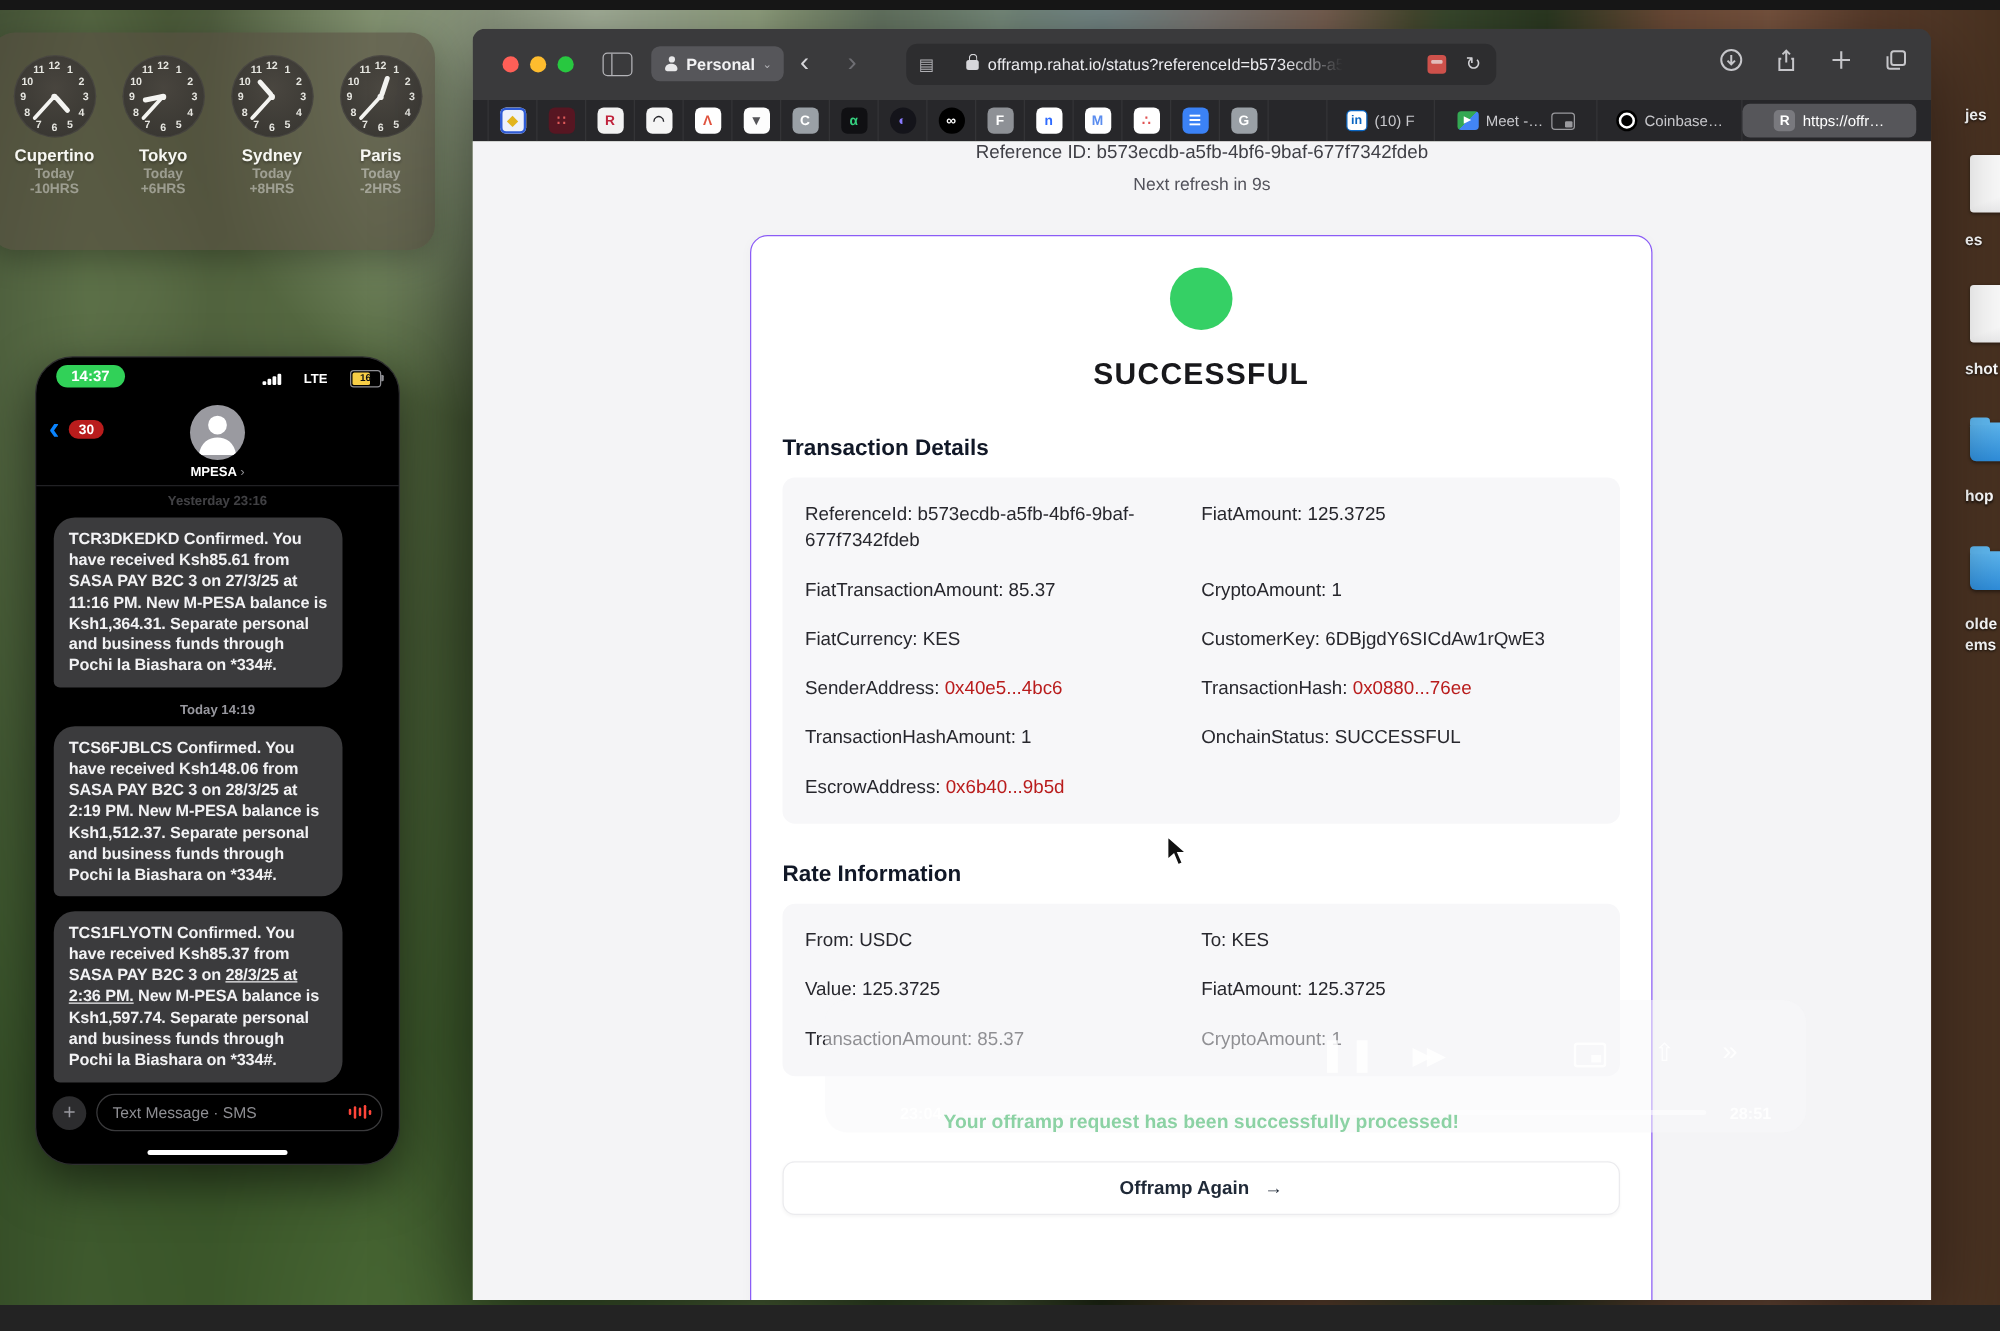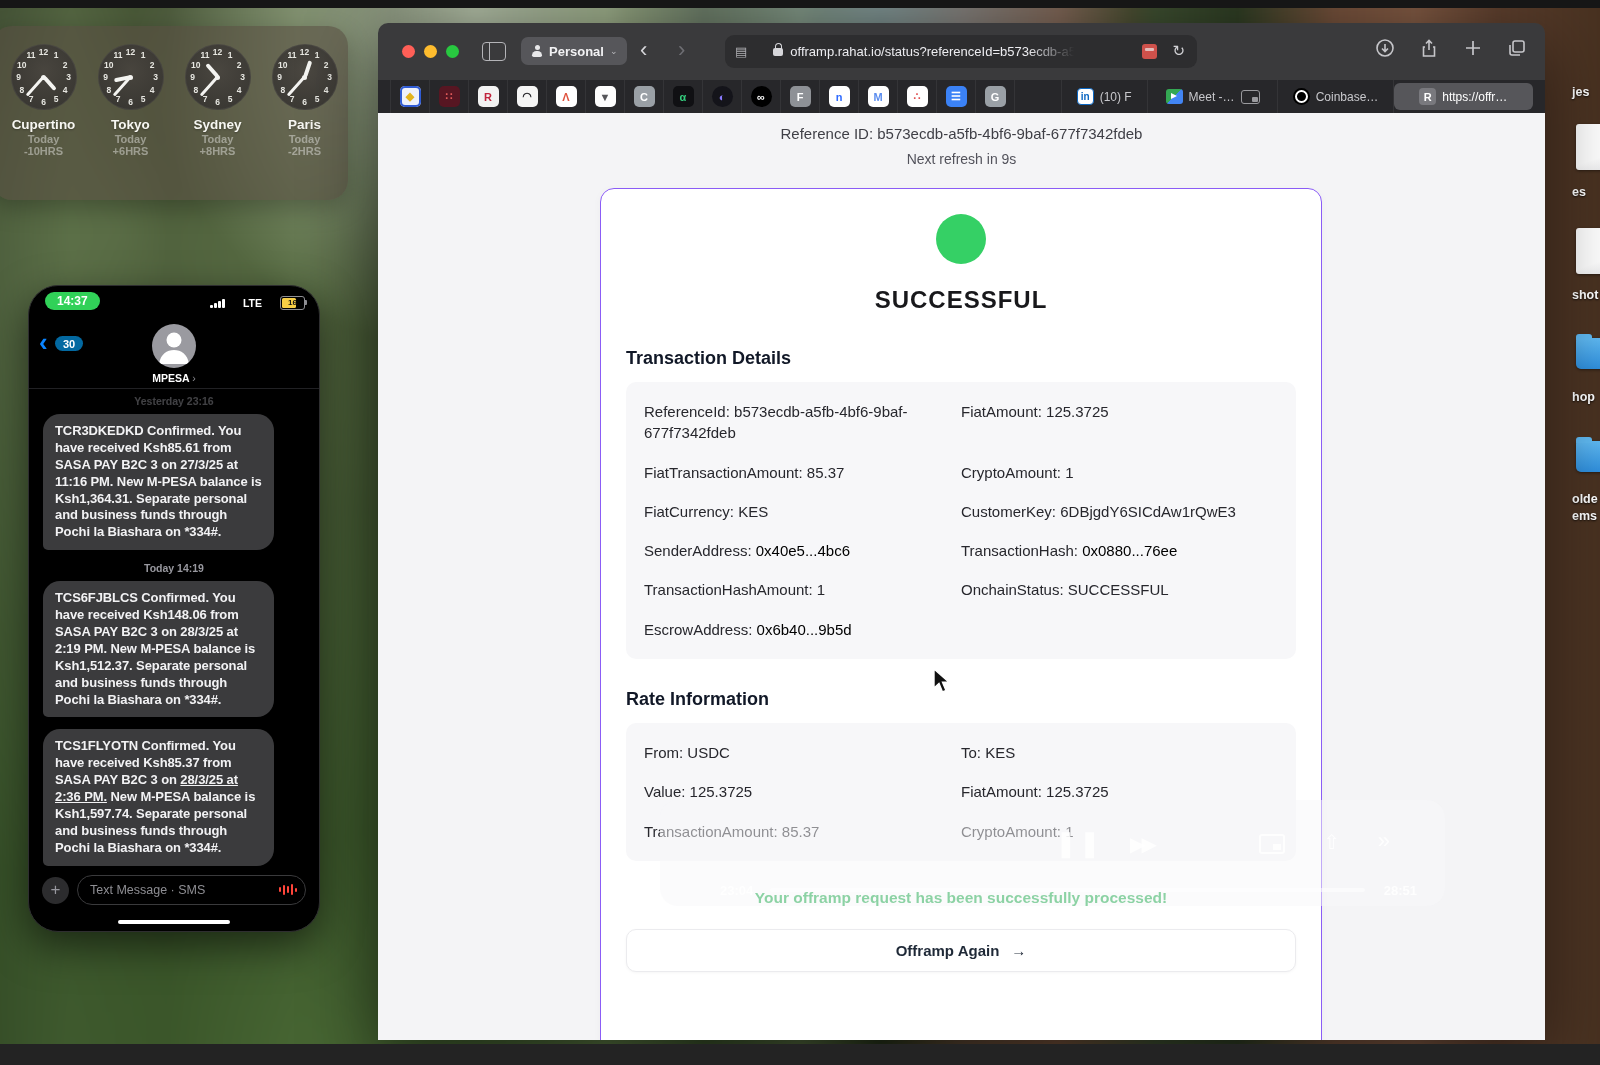--- a/index.html
+++ b/index.html
@@ -59,21 +59,21 @@
            padding:2px 12px;border-radius:12px;}
   .ph-right{position:absolute;right:14px;top:10px;display:flex;align-items:center;gap:18px;}
   .sig{display:flex;align-items:flex-end;gap:1.5px;}
   .sig i{display:block;width:2.5px;background:#fff;border-radius:1px;}
   .ph-lte{color:#fff;font-size:10.5px;font-weight:700;}
   .batt{position:relative;width:23px;height:12px;border:1px solid #8e8e93;border-radius:3px;}
   .batt i{position:absolute;left:1px;top:1px;bottom:1px;width:14px;background:#f7ce46;border-radius:1.5px;}
   .batt b{position:absolute;left:0;top:0;width:100%;text-align:center;font-size:8px;line-height:12px;color:#111;font-weight:700;}
   .batt:after{content:"";position:absolute;right:-3px;top:3px;width:2px;height:5px;background:#8e8e93;border-radius:0 1px 1px 0;}
   .ph-back{position:absolute;left:10px;top:46px;color:#0a84ff;font-size:26px;font-weight:600;line-height:20px;}
-  .ph-badge{position:absolute;left:26px;top:50px;background:#0369a1;color:#fff;font-size:11px;font-weight:700;
+  .ph-badge{position:absolute;left:26px;top:50px;background:#b91c1c;color:#fff;font-size:11px;font-weight:700;
             padding:1.5px 8px;border-radius:10px;}
   .ph-avatar{position:absolute;left:50%;top:38px;transform:translateX(-50%);width:44px;height:44px;border-radius:50%;
              background:#9a9aa0;overflow:hidden;}
   .ph-contact{position:absolute;left:0;top:86px;width:100%;text-align:center;color:#fff;font-size:10.5px;font-weight:600;}
   .ph-contact s{color:#8e8e93;text-decoration:none;font-weight:400;}
   .ph-header-line{position:absolute;left:0;top:102px;width:100%;border-bottom:1px solid rgba(120,120,128,.28);}
   .ph-msgs{position:absolute;left:12px;top:104px;width:266px;}
   .sms-sep{width:100%;text-align:center;color:#98989f;font-size:10.5px;font-weight:600;margin:5px 0 7px;}
   .sms-sep.faded{color:rgba(235,235,245,.28);}
   .sms-bubble{max-width:207px;background:#3b3b3d;color:#f2f2f4;font-size:13px;font-weight:600;line-height:1.3;
@@ -142,32 +142,32 @@
              border-color:transparent transparent transparent #fff;}
   .pip-icon{width:17px;height:12px;border:1.5px solid #9a9a9e;border-radius:3px;position:relative;}
   .pip-icon:before{content:"";position:absolute;right:1px;bottom:1px;width:6px;height:5px;background:#9a9a9e;border-radius:1px;}
   .cb-icon{width:17px;height:17px;border-radius:50%;background:#000;display:flex;align-items:center;justify-content:center;}
   .cb-icon i{width:9px;height:9px;border:2px solid #fff;border-radius:50%;}
   .r-icon{width:17px;height:17px;border-radius:4px;background:#79797e;color:#fff;font-size:11px;font-weight:800;
           display:flex;align-items:center;justify-content:center;}
 
   
   .content{position:relative;height:927px;background:#f4f4f6;color:#27272d;}
-  .ref-line{padding-top:12px;text-align:center;font-size:15px;color:#3f3f46;}
+  .ref-line{padding-top:0;text-align:center;font-size:15px;color:#3f3f46;}
   .refresh-line{margin-top:9px;text-align:center;font-size:14px;color:#52525b;}
   .card{position:absolute;left:222px;top:75px;width:720px;height:870px;background:#fff;border-radius:14px;
         border:1px solid #8b5cf6;box-shadow:0 2px 10px rgba(0,0,0,.03);}
   .ok-circle{width:50px;height:50px;border-radius:50%;background:#35d065;margin:25px auto 0;}
   .ok-title{margin-top:22px;text-align:center;font-size:24px;font-weight:800;letter-spacing:1px;color:#18181b;}
   .section-title{margin:34px 25px 13px;font-size:18px;font-weight:700;color:#111827;}
   .section-title.rate{margin-top:30px;}
   .kv-panel{margin:0 25px;background:#f7f7f9;border-radius:10px;padding:10px 18px;}
   .kv-row{display:flex;padding:9px 0;}
   .kv-cell{flex:1;padding-right:14px;font-size:15px;line-height:1.42;color:#27272d;}
-  .kv-link{color:#000000;}
+  .kv-link{color:#b91c1c;}
   .success-msg{margin-top:28px;text-align:center;font-size:15.5px;font-weight:700;color:#21ad4f;}
   .again-btn{margin:22px 25px 0;height:41px;background:#fff;border:1px solid #ebebee;border-radius:10px;
              display:flex;align-items:center;justify-content:center;gap:12px;font-size:15px;font-weight:700;color:#1f2937;
              box-shadow:0 1px 3px rgba(0,0,0,.04);}
   
   .ghost{position:absolute;left:282px;top:687px;width:785px;height:106px;border-radius:18px;
          background:rgba(248,248,250,.5);pointer-events:none;}
   .ghost *{color:rgba(255,255,255,.85);}
   .g-pause{position:absolute;left:395px;top:28px;font-size:26px;letter-spacing:2px;}
   .g-ff{position:absolute;left:470px;top:32px;font-size:20px;letter-spacing:-4px;}

